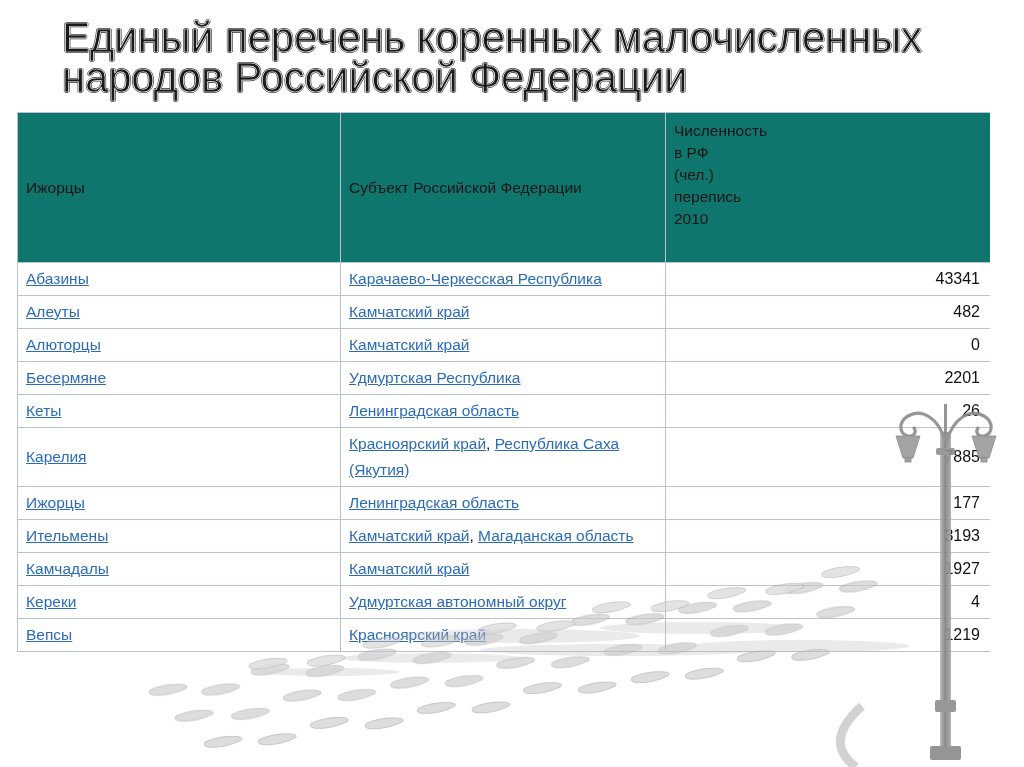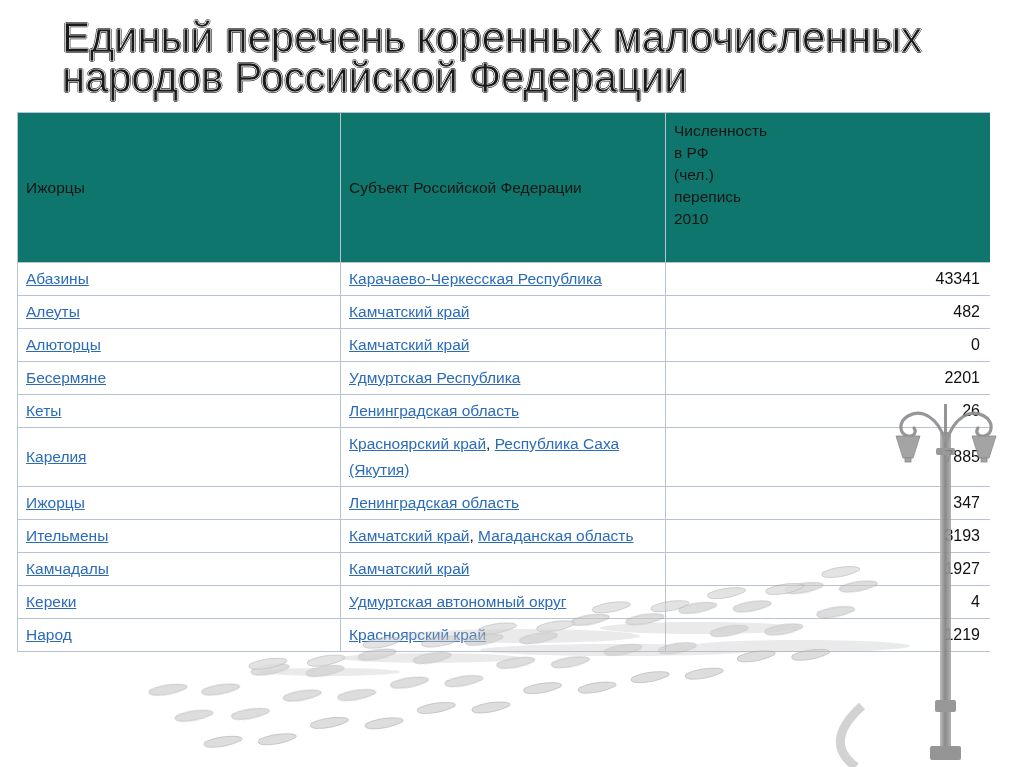--- a/index.html
+++ b/index.html
@@ -166,39 +166,39 @@
             <td class="num">26</td>
           </tr>
           <tr>
             <td class="people"><a class="lnk">Карелия</a></td>
             <td class="subject"><a class="lnk">Красноярский край</a><span class="sep">, </span><a class="lnk">Республика Саха (Якутия)</a></td>
             <td class="num">7885</td>
           </tr>
           <tr>
             <td class="people"><a class="lnk">Ижорцы</a></td>
             <td class="subject"><a class="lnk">Ленинградская область</a></td>
-            <td class="num">347</td>
+            <td class="num">177</td>
           </tr>
           <tr>
             <td class="people"><a class="lnk">Ительмены</a></td>
             <td class="subject"><a class="lnk">Камчатский край</a><span class="sep">, </span><a class="lnk">Магаданская область</a></td>
             <td class="num">3193</td>
           </tr>
           <tr>
             <td class="people"><a class="lnk">Камчадалы</a></td>
             <td class="subject"><a class="lnk">Камчатский край</a></td>
             <td class="num">1927</td>
           </tr>
           <tr>
             <td class="people"><a class="lnk">Кереки</a></td>
             <td class="subject"><a class="lnk">Удмуртская автономный округ</a></td>
             <td class="num">4</td>
           </tr>
           <tr>
-            <td class="people"><a class="lnk">Народ</a></td>
+            <td class="people"><a class="lnk">Вепсы</a></td>
             <td class="subject"><a class="lnk">Красноярский край</a></td>
             <td class="num">1219</td>
           </tr>
         </tbody>
     </table>
   </div>
 
   <svg id="art" viewBox="0 0 1024 767">
     <defs>
       <linearGradient id="poleG" x1="0" y1="0" x2="1" y2="0">

